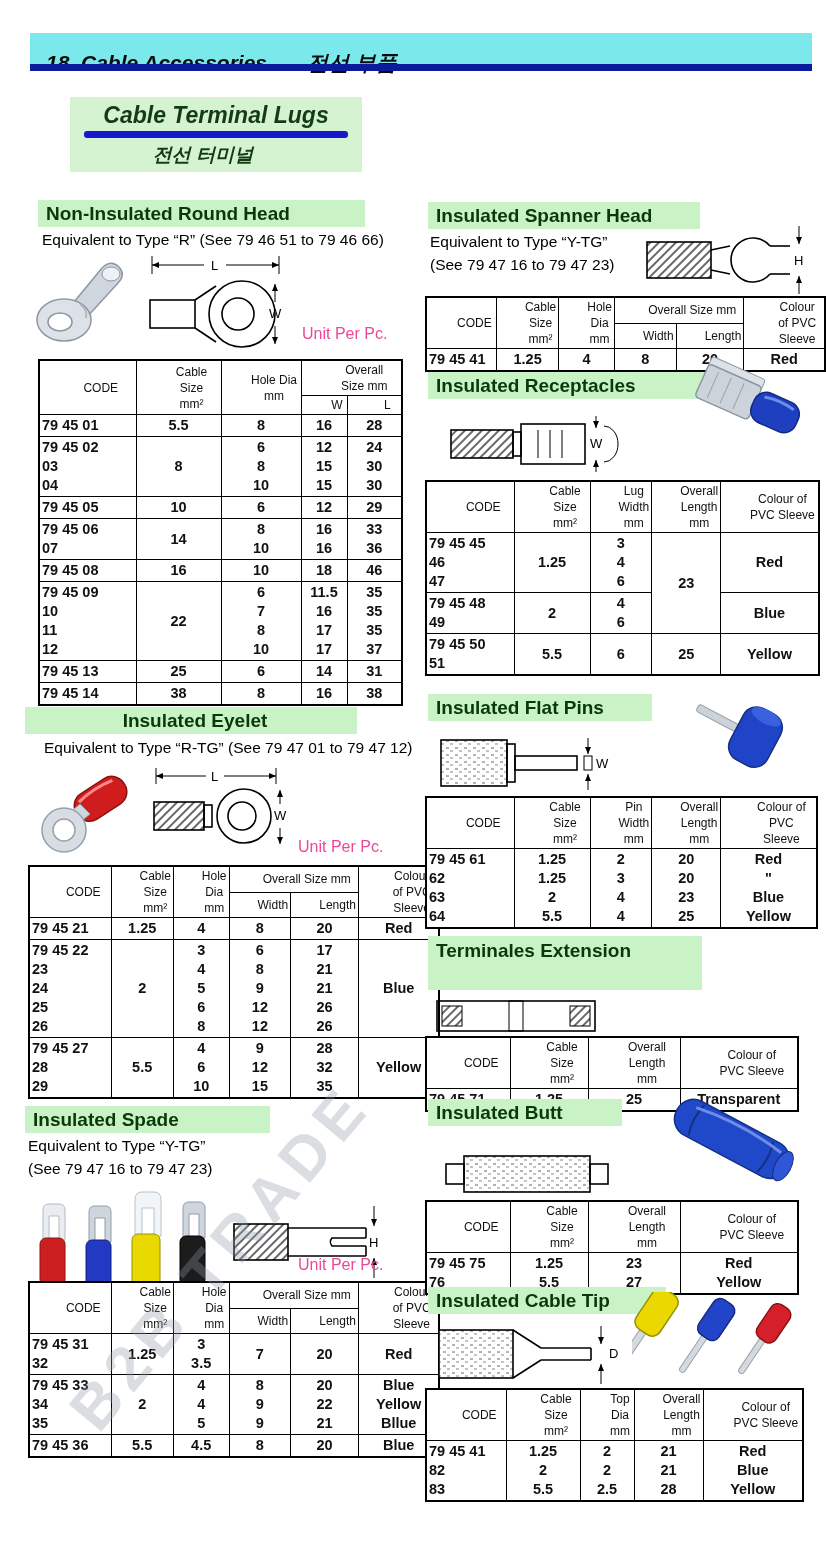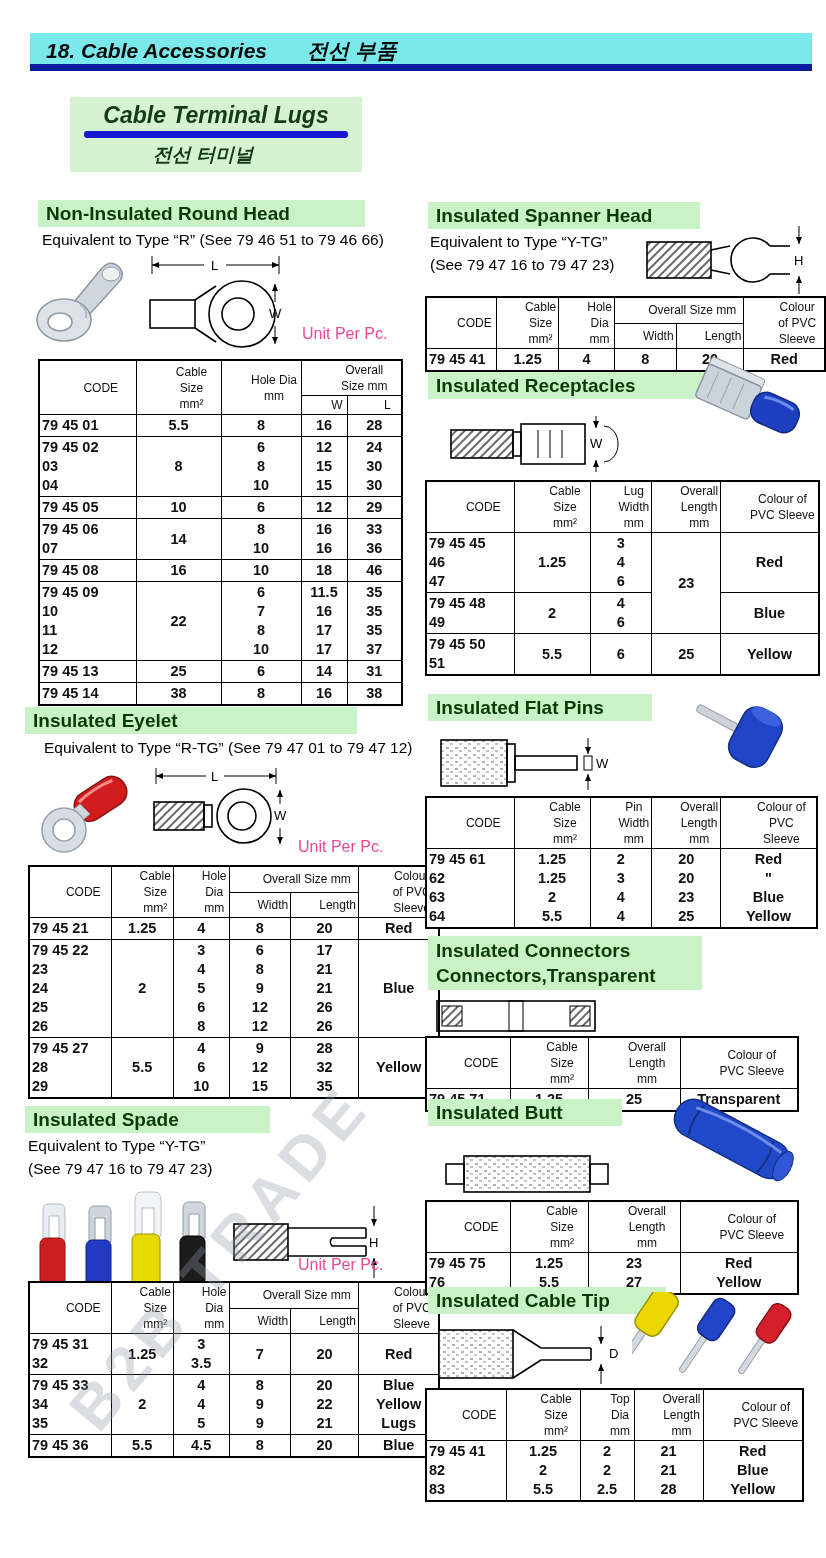--- a/index.html
+++ b/index.html
@@ -2,21 +2,21 @@
 <html><head>
 <meta charset="utf-8">
 <style>
   html,body{margin:0;padding:0;background:#fff;}
   #page{position:relative;width:826px;height:1558px;background:#fff;overflow:hidden;
         font-family:"Liberation Sans",sans-serif;color:#111;}
   .abs{position:absolute;}
   
   #topbar{left:30px;top:33px;width:782px;height:31px;background:#7be9ec;
           font-style:italic;font-weight:bold;font-size:21px;box-sizing:border-box;
-          padding:4px 0 0 16px;color:#0b0b0b;}
+          padding:16px 0 0 16px;color:#0b0b0b;}
   #topbar .ko{margin-left:34px;}
   #topbar-under{left:30px;top:64px;width:782px;height:7px;background:#0a1b9b;}
   
   #titlebox{left:70px;top:97px;width:292px;height:75px;background:#d5f3d0;}
   #titlebox .en{font-style:italic;font-weight:bold;font-size:23px;color:#143c14;text-align:center;margin-top:5px;}
   #titlebox .bar{height:7px;background:#1717cf;margin:2px 14px 0;border-radius:3px;}
   #titlebox .ko{font-style:italic;font-weight:bold;font-size:19px;color:#143c14;text-align:center;padding-right:26px;margin-top:4px;}
   #trans{left:405px;top:106px;font-size:15.5px;line-height:21px;color:#1a1a1a;}
   
   .sec-h{background:#c9f3c6;color:#083a08;font-weight:bold;font-size:19px;
@@ -296,21 +296,21 @@
           <td>
             <div>16</div>
           </td>
           <td>
             <div>38</div>
           </td>
         </tr>
       </tbody>
     </table>
 
-  <div class="abs sec-h" style="left:25px;top:707px;width:332px;height:27px;">Insulated Eyelet</div>
+  <div class="abs sec-h" style="left:25px;top:707px;width:332px;height:27px;text-align:center;">Insulated Eyelet</div>
   <div class="abs sub" style="left:44px;top:739px;">Equivalent to Type “R-TG” (See 79 47 01 to 79 47 12)</div>
 
   <svg class="abs" style="left:28px;top:766px;" width="118" height="90" viewBox="0 0 118 90">
     <g transform="rotate(-33 72 32)">
       <rect x="44" y="18" width="56" height="30" rx="14" fill="#cf1d1d" stroke="#8c1010" stroke-width="1.5"></rect>
       <path d="M52,24 q20,-4 40,0" stroke="#ff8a8a" stroke-width="3" fill="none"></path>
     </g>
     <path d="M40,48 L52,38 l10,10 -12,10 z" fill="#cfd6dd" stroke="#97a1ad"></path>
     <circle cx="36" cy="64" r="22" fill="#d8dde3" stroke="#97a1ad" stroke-width="1.5"></circle>
     <circle cx="36" cy="64" r="11" fill="#fff" stroke="#97a1ad" stroke-width="1.5"></circle>
@@ -583,21 +583,21 @@
             <div>9</div>
           </td>
           <td>
             <div>20</div>
             <div>22</div>
             <div>21</div>
           </td>
           <td>
             <div>Blue</div>
             <div>Yellow</div>
-            <div>Lugs</div>
+            <div>Bllue</div>
           </td>
         </tr>
         <tr>
           <td class="code">
             <div>79 45 36</div>
           </td>
           <td>
             <div>5.5</div>
           </td>
           <td>
@@ -900,22 +900,21 @@
             <div>Red</div>
             <div>"</div>
             <div>Blue</div>
             <div>Yellow</div>
           </td>
         </tr>
       </tbody>
     </table>
 
   <div class="abs sec-h" style="left:428px;top:936px;width:274px;height:54px;line-height:25px;">
-    <div>Insulated Connectors</div>
-    <div>Connectors,Transparent</div>
+    <div>Terminales Extension</div>
   </div>
 
   <svg class="abs" style="left:433px;top:996px;" width="168" height="40" viewBox="0 0 168 40">
     <rect class="lineart" x="4" y="5" width="158" height="30"></rect>
     <rect x="9" y="10" width="20" height="20" fill="url(#hatch)" stroke="#000"></rect>
     <rect x="137" y="10" width="20" height="20" fill="url(#hatch)" stroke="#000"></rect>
     <rect class="thin" x="76" y="5" width="14" height="30"></rect>
   </svg>
 
   <table class="cat" id="t7" style="left:425px;top:1036px;">

